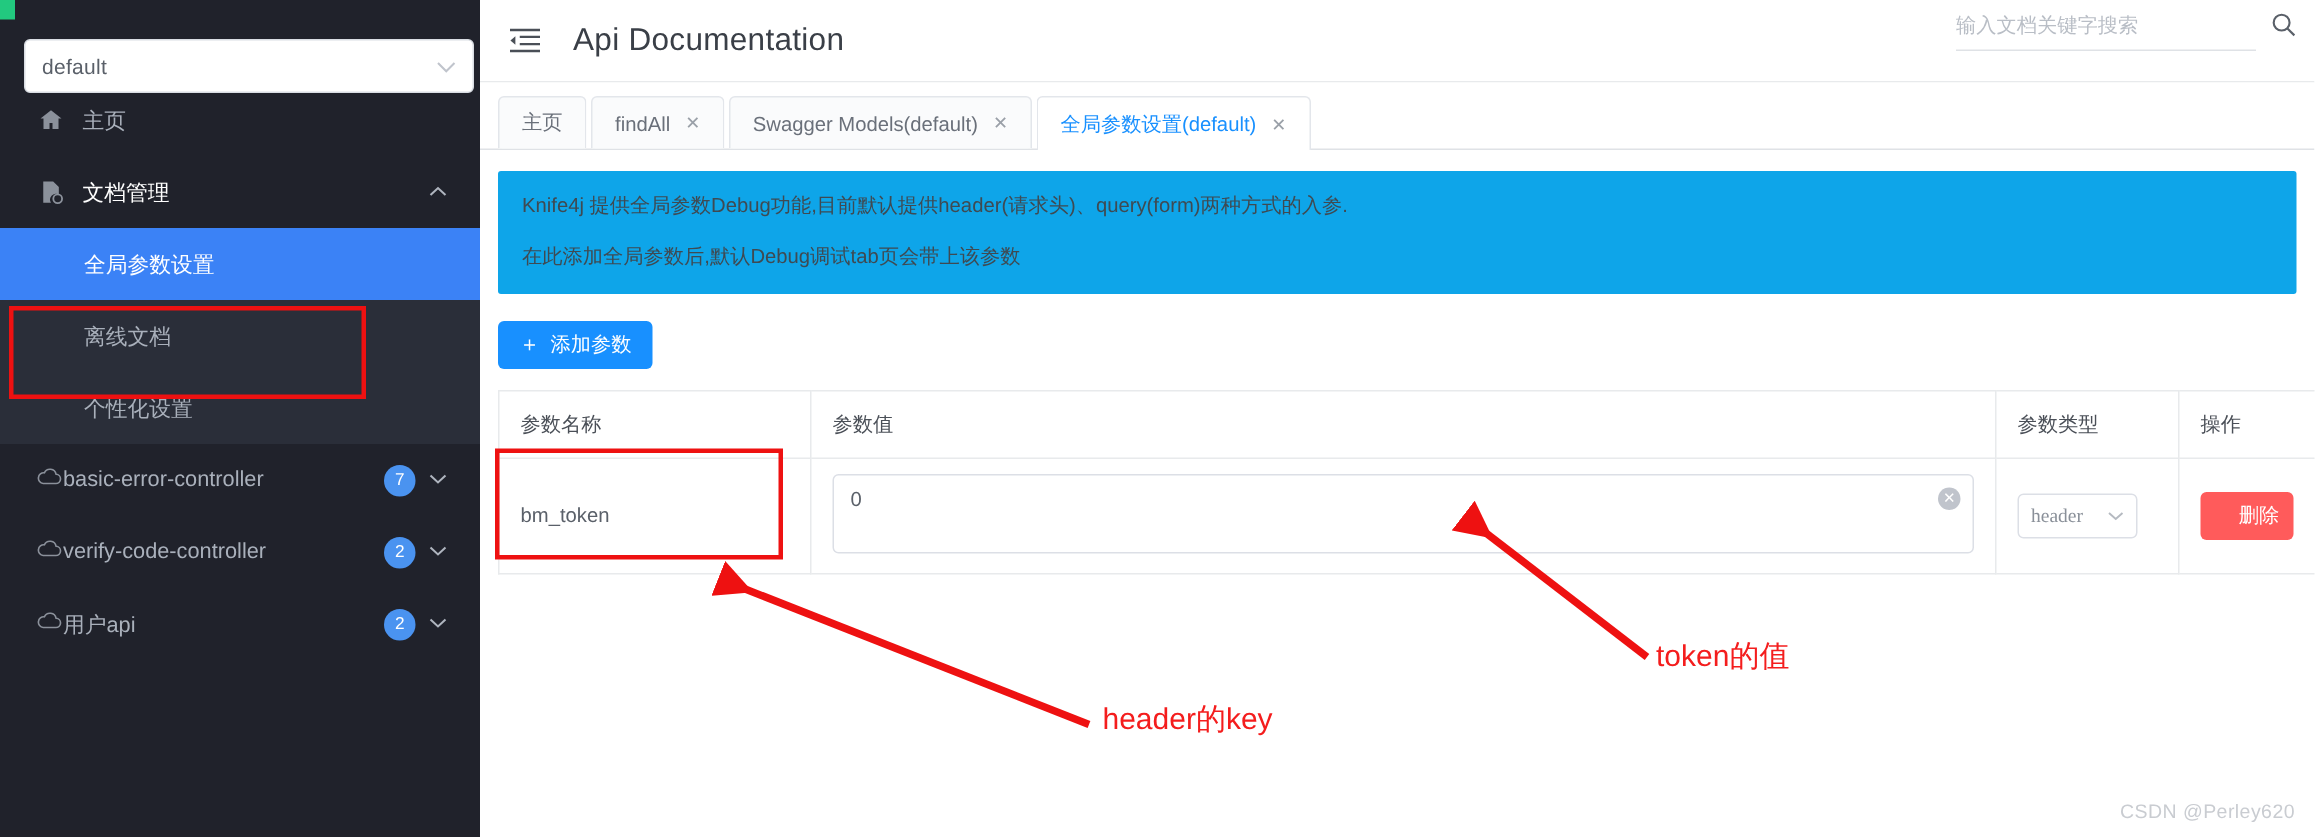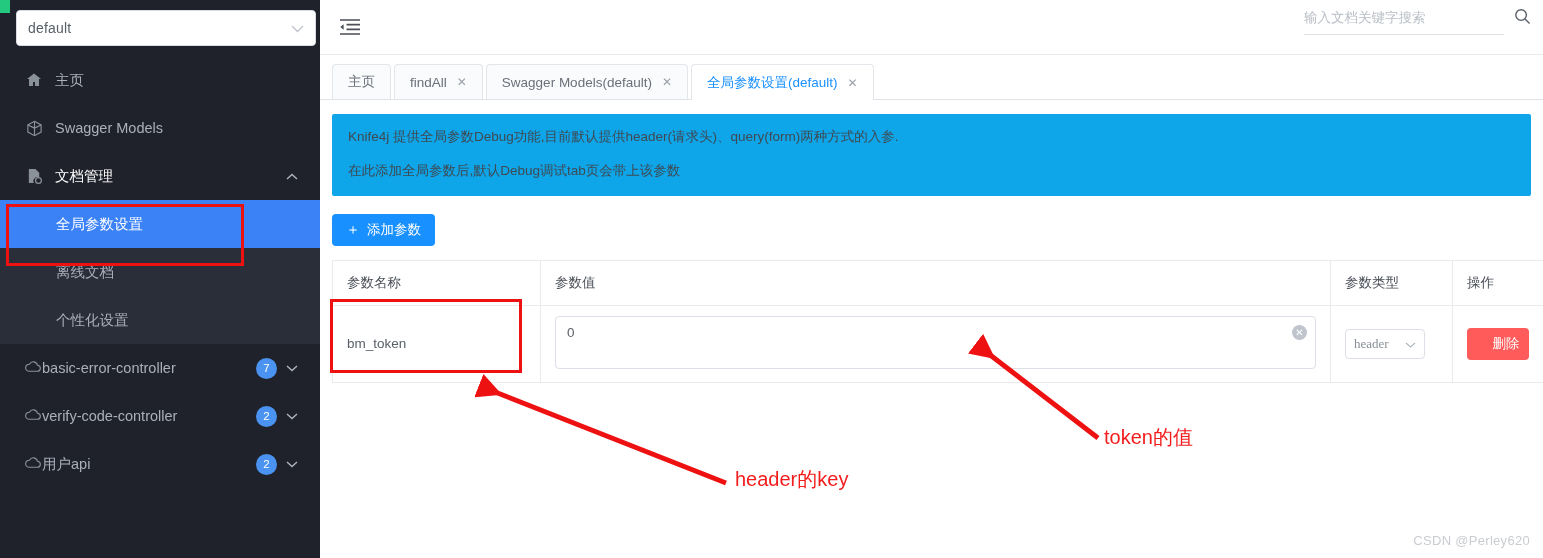--- a/index.html
+++ b/index.html
@@ -17,21 +17,21 @@
     width: 320px; height: 558px;
     background: #20222b;
     overflow: hidden;
   }
   .green-corner {
     position: absolute; left: 0; top: 0;
     width: 10px; height: 13px;
     background: #22c97f;
   }
   .select-wrap {
-    position: absolute; left: 16px; top: 10px;
+    position: absolute; left: 16px; top: 26px;
     width: 300px; height: 36px;
     background: #fff;
     border: 1px solid #d9dde3;
     border-radius: 4px;
     display: flex; align-items: center;
     padding: 0 11px;
   }
   .select-val {
     flex: 1;
     font-size: 14px;
@@ -321,29 +321,20 @@
 
       <div class="nav-item">
         <span class="ico">
           <svg width="16" height="16" viewBox="0 0 16 16" fill="#8b919b">
               <path d="M8 1.5L1 7h2v7h4v-4h2v4h4V7h2z"></path>
             </svg>
         </span>
         <span class="lbl">主页</span>
       </div>
 
-      <div class="nav-item">
-        <span class="ico">
-          <svg width="17" height="17" viewBox="0 0 18 18" fill="none" stroke="#8b919b" stroke-width="1.2">
-            <path d="M9 1.4L16 5.2v7.6L9 16.6 2 12.8V5.2z"></path>
-              <path d="M9 1.4v7.2M9 8.6l7-3.4M9 8.6l-7-3.4M9 8.6v8"></path>
-          </svg>
-        </span>
-        <span class="lbl">Swagger Models</span>
-      </div>
 
       <div class="nav-item open">
         <span class="ico">
           <svg width="17" height="17" viewBox="0 0 18 18" fill="#8b919b">
             <path d="M3 1h7l4 4v5.2a4.2 4.2 0 00-5.6 5.8H3z"></path>
             <circle cx="13.2" cy="13.2" r="3.1" fill="none" stroke="#8b919b" stroke-width="1.3"></circle>
           </svg>
         </span>
         <span class="lbl">文档管理</span>
         <span class="chev">
@@ -415,20 +406,21 @@
 
   <div class="main">
 
     <div class="topbar">
       <span class="menu-ico">
         <svg width="22" height="18" viewBox="0 0 22 18" fill="none" stroke="#4a4f57" stroke-width="1.6">
           <path d="M1 2h20M7.5 6.6H21M7.5 11.4H21M1 16h20"></path>
           <path d="M4.6 6.2L1.3 9l3.3 2.8" fill="#4a4f57" stroke="none"></path>
         </svg>
       </span>
+      <span class="app-title">Api Documentation</span>
 
       <div class="search-box">
         <div class="search-underline">
           <span class="ph">输入文档关键字搜索</span>
         </div>
         <span class="search-ico">
           <svg width="17" height="17" viewBox="0 0 18 18" fill="none" stroke="#5a6069" stroke-width="1.5">
             <circle cx="7.5" cy="7.5" r="5.6"></circle>
               <path d="M11.6 11.6L16.5 16.5"></path>
           </svg>

